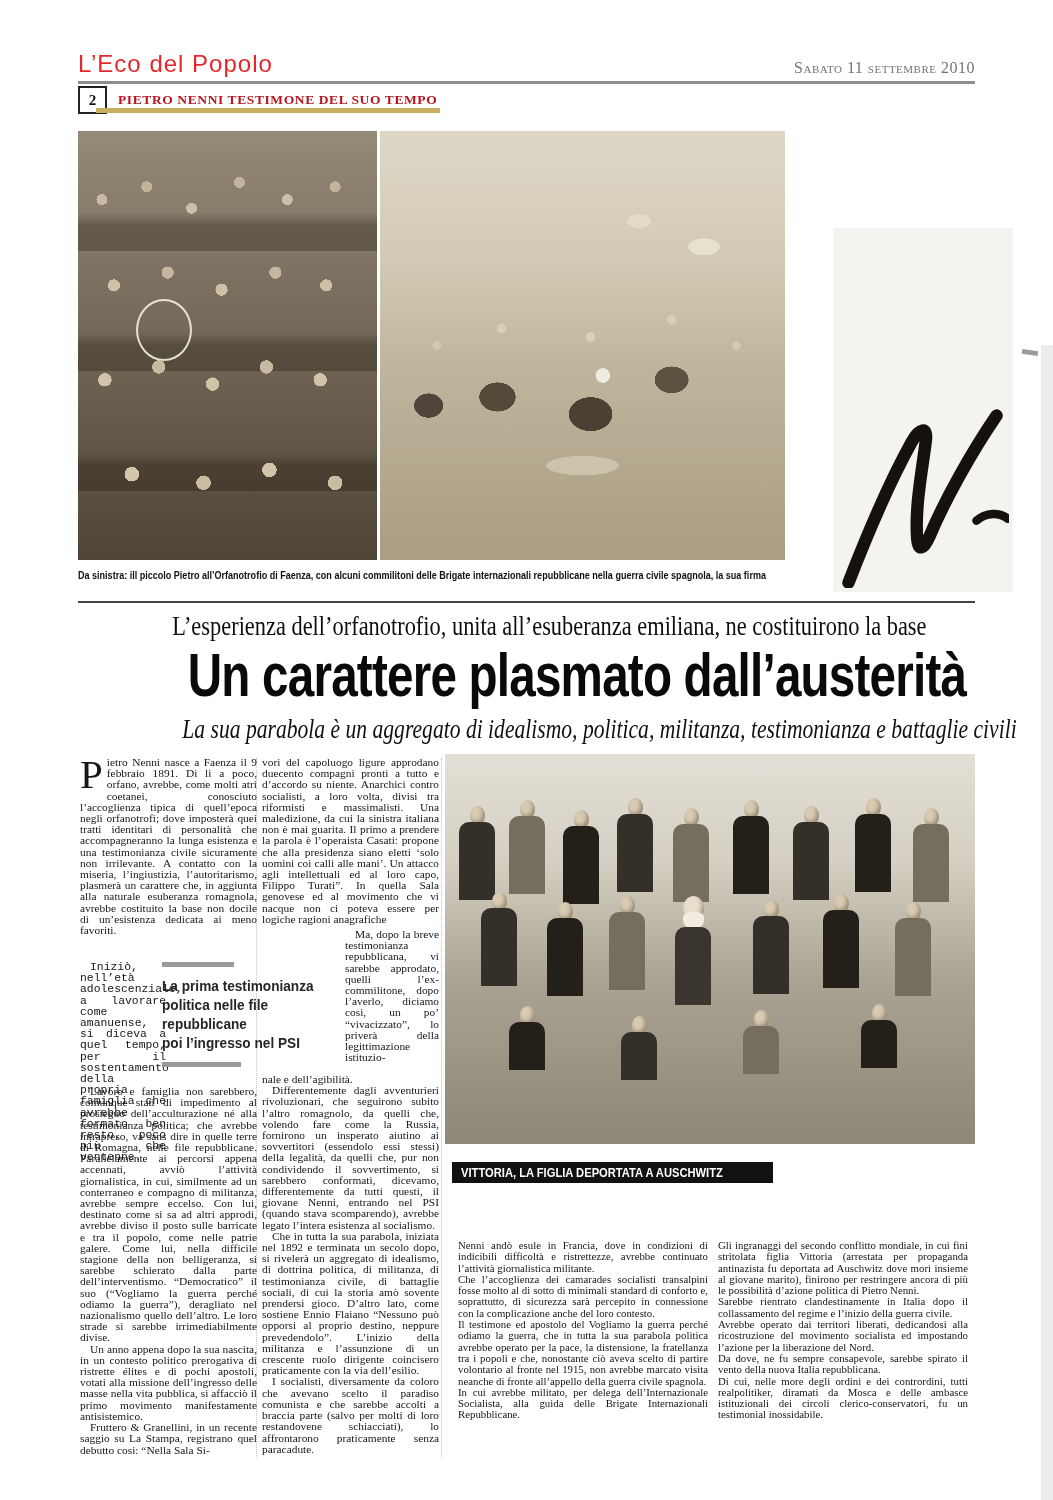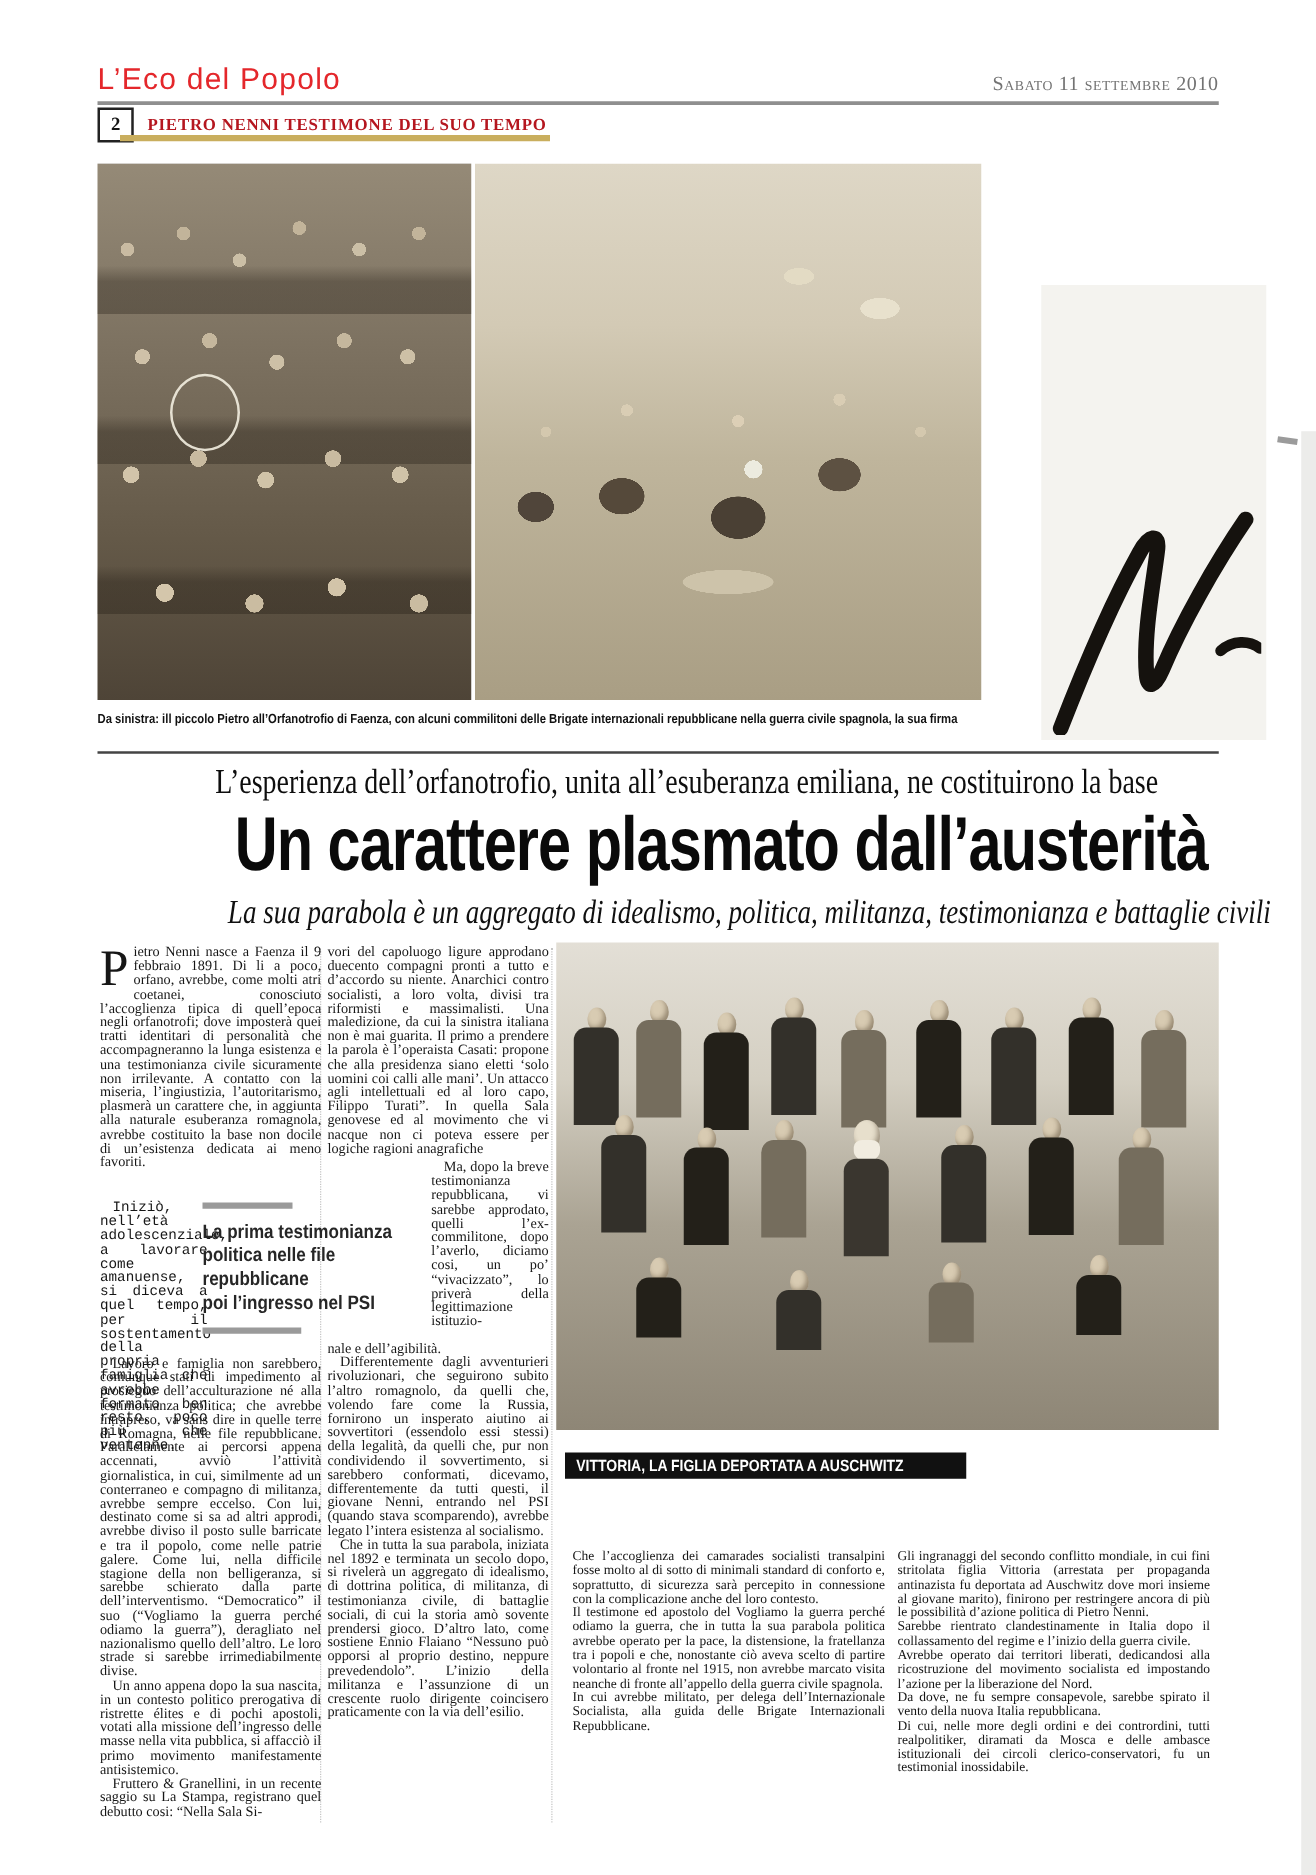--- a/index.html
+++ b/index.html
@@ -170,20 +170,21 @@
   <div class="newscol" style="left:262px;top:757px;width:177px;">
     <p class="noind">vori del capoluogo ligure approdano duecento compagni pronti a tutto e d’accordo su niente. Anarchici contro socialisti, a loro volta, divisi tra riformisti e massimalisti. Una maledizione, da cui la sinistra italiana non è mai guarita. Il primo a prendere la parola è l’operaista Casati: propone che alla presidenza siano eletti ‘solo uomini coi calli alle mani’. Un attacco agli intellettuali ed al loro capo, Filippo Turati”. In quella Sala genovese ed al movimento che vi nacque non ci poteva essere per logiche ragioni anagrafiche</p>
   </div>
   <div class="newscol" style="left:345px;top:929px;width:94px;">
     <p>Ma, dopo la breve testimonianza repubblicana, vi sarebbe approdato, quelli l’ex-commilitone, dopo l’averlo, diciamo cosi, un po’ “vivacizzato”, lo priverà della legittimazione istituzio-</p>
   </div>
   <div class="newscol" style="left:262px;top:1074px;width:177px;">
     <p class="noind">nale e dell’agibilità.</p>
     <p>Differentemente dagli avventurieri rivoluzionari, che seguirono subito l’altro romagnolo, da quelli che, volendo fare come la Russia, fornirono un insperato aiutino ai sovvertitori (essendolo essi stessi) della legalità, da quelli che, pur non condividendo il sovvertimento, si sarebbero conformati, dicevamo, differentemente da tutti questi, il giovane Nenni, entrando nel PSI (quando stava scomparendo), avrebbe legato l’intera esistenza al socialismo.</p>
     <p>Che in tutta la sua parabola, iniziata nel 1892 e terminata un secolo dopo, si rivelerà un aggregato di idealismo, di dottrina politica, di militanza, di testimonianza civile, di battaglie sociali, di cui la storia amò sovente prendersi gioco. D’altro lato, come sostiene Ennio Flaiano “Nessuno può opporsi al proprio destino, neppure prevedendolo”. L’inizio della militanza e l’assunzione di un crescente ruolo dirigente coincisero praticamente con la via dell’esilio.</p>
+    <p>I socialisti, diversamente da coloro che avevano scelto il paradiso comunista e che sarebbe accolti a braccia parte (salvo per molti di loro restandovene schiacciati), lo affrontarono praticamente senza paracadute.</p>
   </div>
 
   <div class="photo photo-main">
     <div class="fig" style="left:12px;top:52px">
         <i class="h"></i>
         <i class="b"></i>
       </div>
     <div class="fig lite" style="left:62px;top:46px">
         <i class="h"></i>
         <i class="b"></i>
@@ -259,20 +260,21 @@
       </div>
     <div class="fig seated dark" style="left:414px;top:250px">
         <i class="h"></i>
         <i class="b"></i>
       </div>
   </div>
 
   <div class="banner"><span class="cxl">VITTORIA, LA FIGLIA DEPORTATA A AUSCHWITZ</span></div>
 
   <div class="newscol2" style="left:458px;top:1240px;width:250px;">
+    <p>Nenni andò esule in Francia, dove in condizioni di indicibili difficoltà e ristrettezze, avrebbe continuato l’attività giornalistica militante.</p>
     <p>Che l’accoglienza dei camarades socialisti transalpini fosse molto al di sotto di minimali standard di conforto e, soprattutto, di sicurezza sarà percepito in connessione con la complicazione anche del loro contesto.</p>
     <p>Il testimone ed apostolo del Vogliamo la guerra perché odiamo la guerra, che in tutta la sua parabola politica avrebbe operato per la pace, la distensione, la fratellanza tra i popoli e che, nonostante ciò aveva scelto di partire volontario al fronte nel 1915, non avrebbe marcato visita neanche di fronte all’appello della guerra civile spagnola.</p>
     <p>In cui avrebbe militato, per delega dell’Internazionale Socialista, alla guida delle Brigate Internazionali Repubblicane.</p>
   </div>
   <div class="newscol2" style="left:718px;top:1240px;width:250px;">
     <p>Gli ingranaggi del secondo conflitto mondiale, in cui fini stritolata figlia Vittoria (arrestata per propaganda antinazista fu deportata ad Auschwitz dove mori insieme al giovane marito), finirono per restringere ancora di più le possibilità d’azione politica di Pietro Nenni.</p>
     <p>Sarebbe rientrato clandestinamente in Italia dopo il collassamento del regime e l’inizio della guerra civile.</p>
     <p>Avrebbe operato dai territori liberati, dedicandosi alla ricostruzione del movimento socialista ed impostando l’azione per la liberazione del Nord.</p>
     <p>Da dove, ne fu sempre consapevole, sarebbe spirato il vento della nuova Italia repubblicana.</p>
     <p>Di cui, nelle more degli ordini e dei contrordini, tutti realpolitiker, diramati da Mosca e delle ambasce istituzionali dei circoli clerico-conservatori, fu un testimonial inossidabile.</p>

